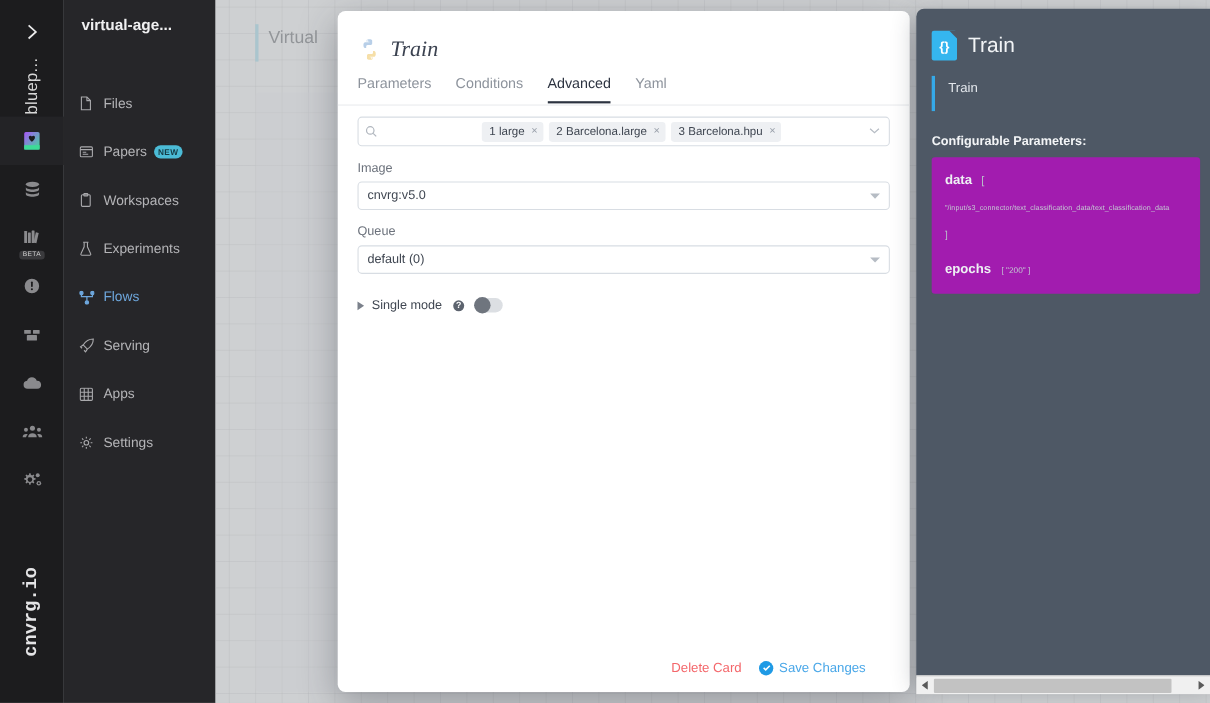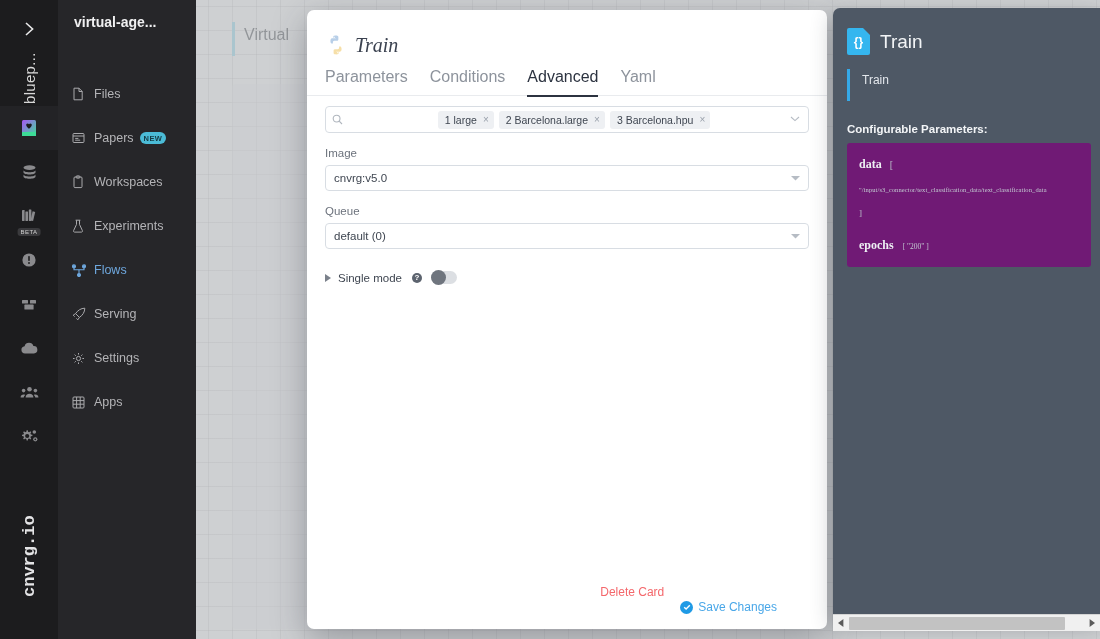--- a/index.html
+++ b/index.html
@@ -117,21 +117,21 @@
     position: absolute; left: 48px; top: 24px;
     font-size: 20px; font-style: italic; color: #3b4250;
     font-family: "Liberation Serif", serif;
   }
   .tabs {
     position: absolute; left: 0; top: 58px; width: 100%; height: 28px;
     border-bottom: 1px solid #e9ebee; padding-left: 18px;
     display: flex; align-items: flex-start; gap: 22px;
   }
   .tab {
-    font-size: 16px; color: #8d939c; padding-bottom: 9px;
+    font-size: 13px; color: #8d939c; padding-bottom: 9px;
     border-bottom: 2px solid transparent; cursor: pointer;
   }
   .tab.active { color: #2b3murmur; color: #2c3340; border-bottom-color: #2c3340; font-weight: 400; }
 
   .form { position: absolute; left: 0; top: 96px; width: 100%; padding: 0 18px; }
   .field-label {
     font-size: 11.5px; color: #6c727c; margin-bottom: 6px;
   }
   .control {
     height: 26px; border: 1px solid #d8dde3; border-radius: 4px;
@@ -174,22 +174,22 @@
     width: 26px; height: 13px; border-radius: 7px; background: #dcdfe3;
     position: relative; cursor: pointer;
   }
   .toggle .knob {
     position: absolute; left: 0; top: -1px; width: 15px; height: 15px;
     border-radius: 50%; background: #6f757e;
   }
 
   .modal-foot {
     position: absolute; left: 0; bottom: 0; width: 100%; height: 44px;
-    display: flex; justify-content: flex-end;
-    gap: 16px; padding-right: 50px;
+    display: flex; align-items: center; justify-content: flex-end;
+    gap: 16px; padding-right: 40px;
   }
   .delete-card { font-size: 12px; color: #f4676b; cursor: pointer; }
   .save-changes {
     font-size: 12px; color: #49a7e8; cursor: pointer;
     display: inline-flex; align-items: center; gap: 5px;
   }
   .save-ic {
     width: 13px; height: 13px; border-radius: 50%; background: #1f9ae5;
     color: #fff; font-size: 8.5px; display: inline-flex;
     align-items: center; justify-content: center;
@@ -215,22 +215,22 @@
   }
   .info-title { font-size: 19px; color: #f2f4f6; }
   .info-sub {
     margin: 14px 0 0 14px; border-left: 3px solid #35a9e8;
     padding: 4px 0 14px 12px; font-size: 12px; color: #e3e7ec;
   }
   .info-params-label {
     margin: 22px 0 0 14px; font-size: 11.5px; font-weight: 700; color: #f3f5f7;
   }
   .param-box {
-    margin: 8px 0 0 14px; background: #701a75; border-radius: 3px;
-    padding: 11px 0 14px 12px; width: 244px; font-family: Liberation Serif, serif;
+    margin: 8px 0 0 14px; background: #a21caf; border-radius: 3px;
+    padding: 11px 0 14px 12px; width: 244px;
   }
   .param-key { font-size: 12px; color: #edf0f3; font-weight: 700; }
   .param-brace { font-size: 10px; color: #b9c1ca; margin-left: 4px; }
   .param-path {
     font-size: 6.5px; color: #c3cad2; margin-top: 14px;
     white-space: nowrap; letter-spacing: .1px;
   }
   .param-close { font-size: 9px; color: #b9c1ca; margin-top: 15px; }
   .param-epochs { margin-top: 17px; }
   .param-val { font-size: 7.5px; color: #c3cad2; margin-left: 5px; }
@@ -403,38 +403,38 @@
             <path d="M3.6 6.6 L1.2 8.2 l1.4 1.4"></path>
               <path d="M7.4 10.4 l-1.6 2.4 l-1.4-1.4"></path>
           </svg>
         </span>
         <span class="ni-label">Serving</span>
       </div>
 
       <div class="nav-item">
         <span class="ni-icon">
           <svg width="13" height="13" viewBox="0 0 13 13" fill="none" stroke="currentColor" stroke-width="1">
-            <circle cx="6.5" cy="6.5" r="2.1"></circle>
-            <path d="M6.5 1 v1.6 M6.5 10.4 v1.6 M1 6.5 h1.6 M10.4 6.5 h1.6 M2.6 2.6 l1.2 1.2 M9.2 9.2 l1.2 1.2 M10.4 2.6 l-1.2 1.2 M3.8 9.2 l-1.2 1.2"></path>
-          </svg>
-        </span>
-        <span class="ni-label">Settings</span>
-      </div>
-
-      <div class="nav-item">
-        <span class="ni-icon">
-          <svg width="13" height="13" viewBox="0 0 13 13" fill="none" stroke="currentColor" stroke-width="1">
             <rect x="1" y="1" width="11" height="11" rx="1"></rect>
             <path d="M1 4.6 h11"></path>
               <path d="M1 8.2 h11"></path>
               <path d="M4.6 1 v11"></path>
               <path d="M8.2 1 v11"></path>
           </svg>
         </span>
         <span class="ni-label">Apps</span>
+      </div>
+
+      <div class="nav-item">
+        <span class="ni-icon">
+          <svg width="13" height="13" viewBox="0 0 13 13" fill="none" stroke="currentColor" stroke-width="1">
+            <circle cx="6.5" cy="6.5" r="2.1"></circle>
+            <path d="M6.5 1 v1.6 M6.5 10.4 v1.6 M1 6.5 h1.6 M10.4 6.5 h1.6 M2.6 2.6 l1.2 1.2 M9.2 9.2 l1.2 1.2 M10.4 2.6 l-1.2 1.2 M3.8 9.2 l-1.2 1.2"></path>
+          </svg>
+        </span>
+        <span class="ni-label">Settings</span>
       </div>
 
     </div>
   </div>
 
   <div class="canvas">
     <div class="canvas-card"></div>
     <div class="flow-title-bar"></div>
     <div class="flow-title">Virtual</div>
     <div class="canvas-sheet"></div>

